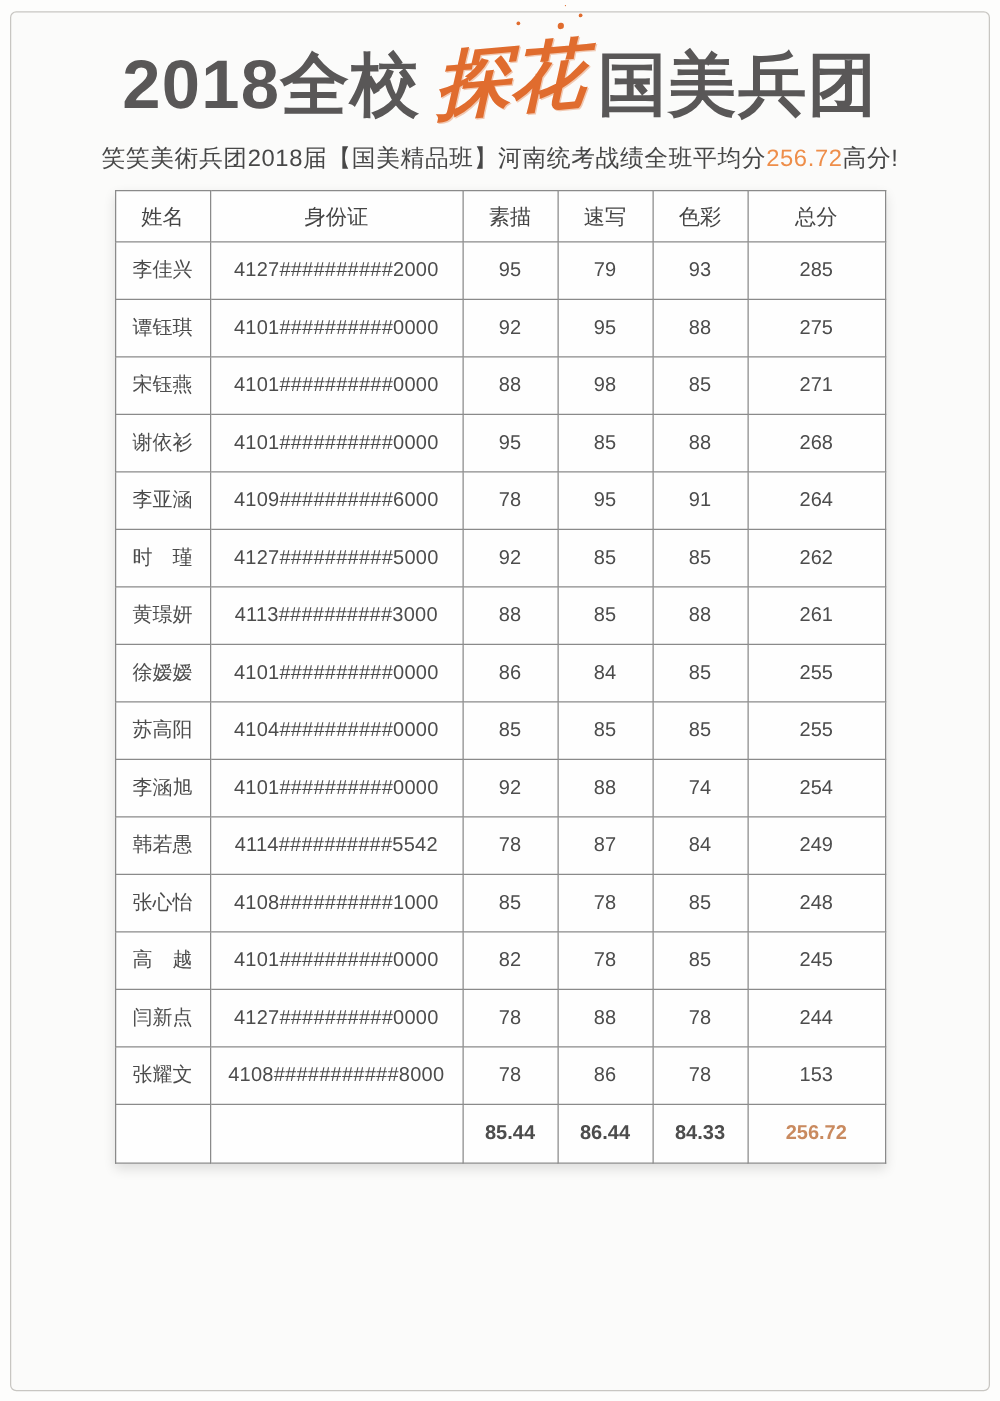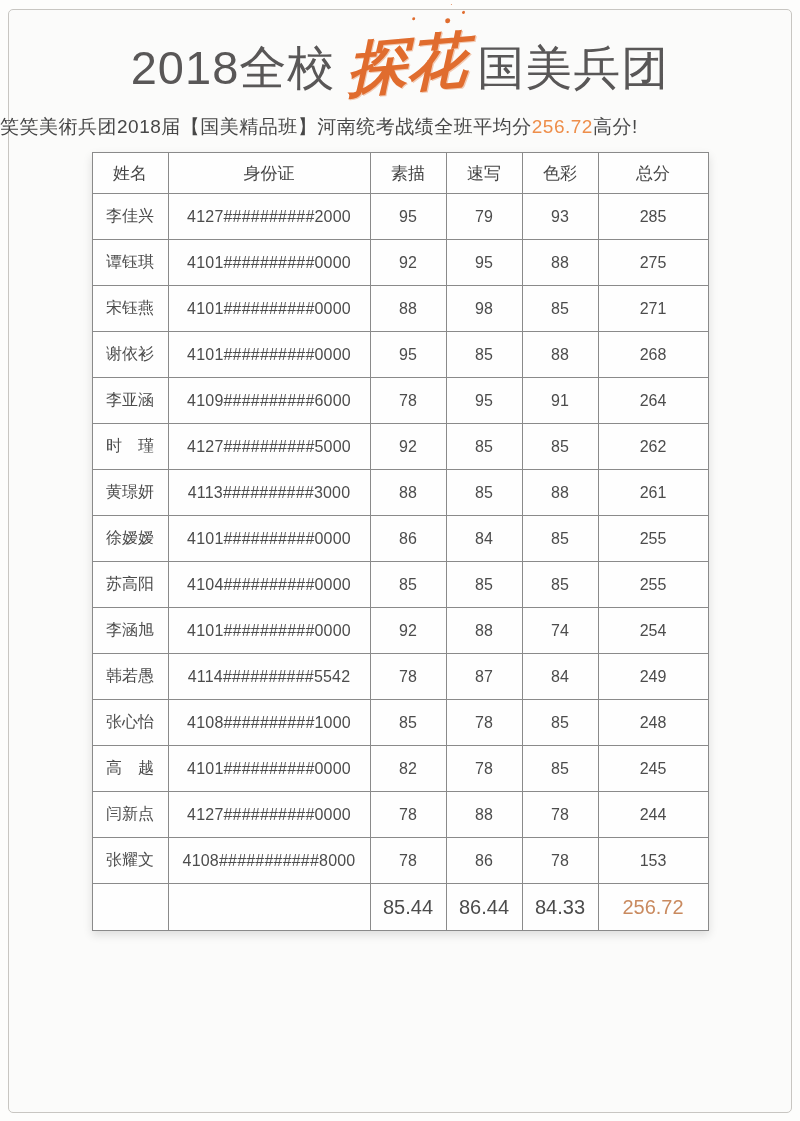--- a/index.html
+++ b/index.html
@@ -27,22 +27,22 @@
   .title {
     margin: 26px 0 0 0;
     height: 84px;
     display: flex;
     align-items: center;
     justify-content: center;
     white-space: nowrap;
     color: #595757;
   }
   .t-gray {
-    font-size: 47px;
-    font-weight: 400;
+    font-size: 55px;
+    font-weight: 700;
     letter-spacing: 1px;
     color: #595757;
   }
   .t-callig {
     display: inline-block;
     position: relative;
     font-family: "DejaVu Serif", serif;
     font-style: italic;
     font-weight: bold;
     font-size: 60px;
@@ -57,21 +57,21 @@
     top: -12px;
     right: 16px;
     width: 5px;
     height: 5px;
     border-radius: 50%;
     background: #e06c2e;
     box-shadow: 16px -7px 0 -1px #e06c2e, -34px -5px 0 -1px #e06c2e, 4px -16px 0 -2px #e06c2e;
   }
   .subtitle {
     margin: 4px 0 0 0;
-    text-align: left;
+    text-align: center;
     font-size: 19px;
     letter-spacing: 0.5px;
     color: #474747;
     white-space: nowrap;
   }
   .subtitle .hl { color: #ee8e4a; }
   table.scores {
     border-collapse: collapse;
     table-layout: fixed;
     width: 616px;
@@ -89,21 +89,21 @@
     overflow: hidden;
     white-space: nowrap;
   }
   table.scores thead th {
     height: 40px;
     font-size: 17px;
     font-weight: normal;
     color: #454545;
   }
   table.scores tbody td { height: 45px; font-size: 16px; }
-  table.scores tfoot td { height: 46px; font-size: 20px; }
+  table.scores tfoot td { height: 46px; font-size: 16px; font-weight: bold; }
   td.c1 { font-size: 15.5px; letter-spacing: 0.2px; }
   tr.summary td.c5 { color: #c98a5f; }
 </style>
 </head>
 <body>
 
 <div class="page-frame"></div>
 
 <div class="content">
 

